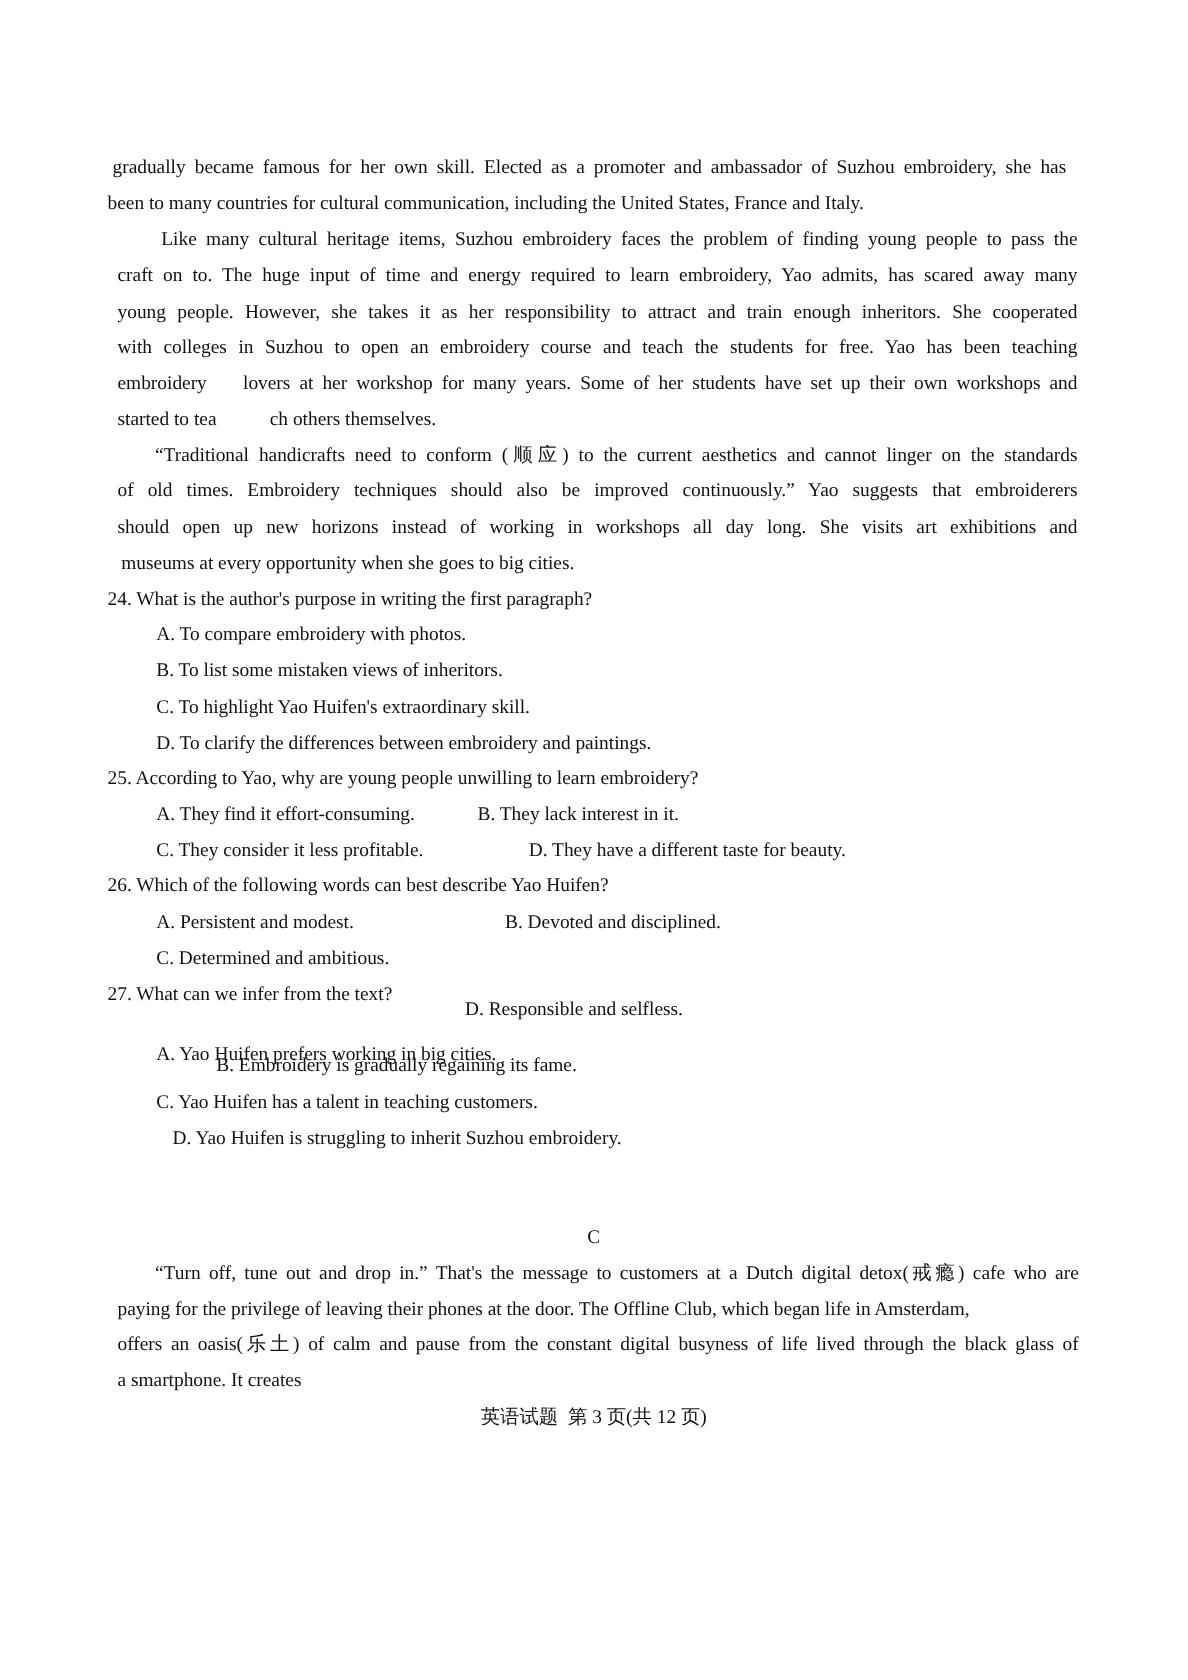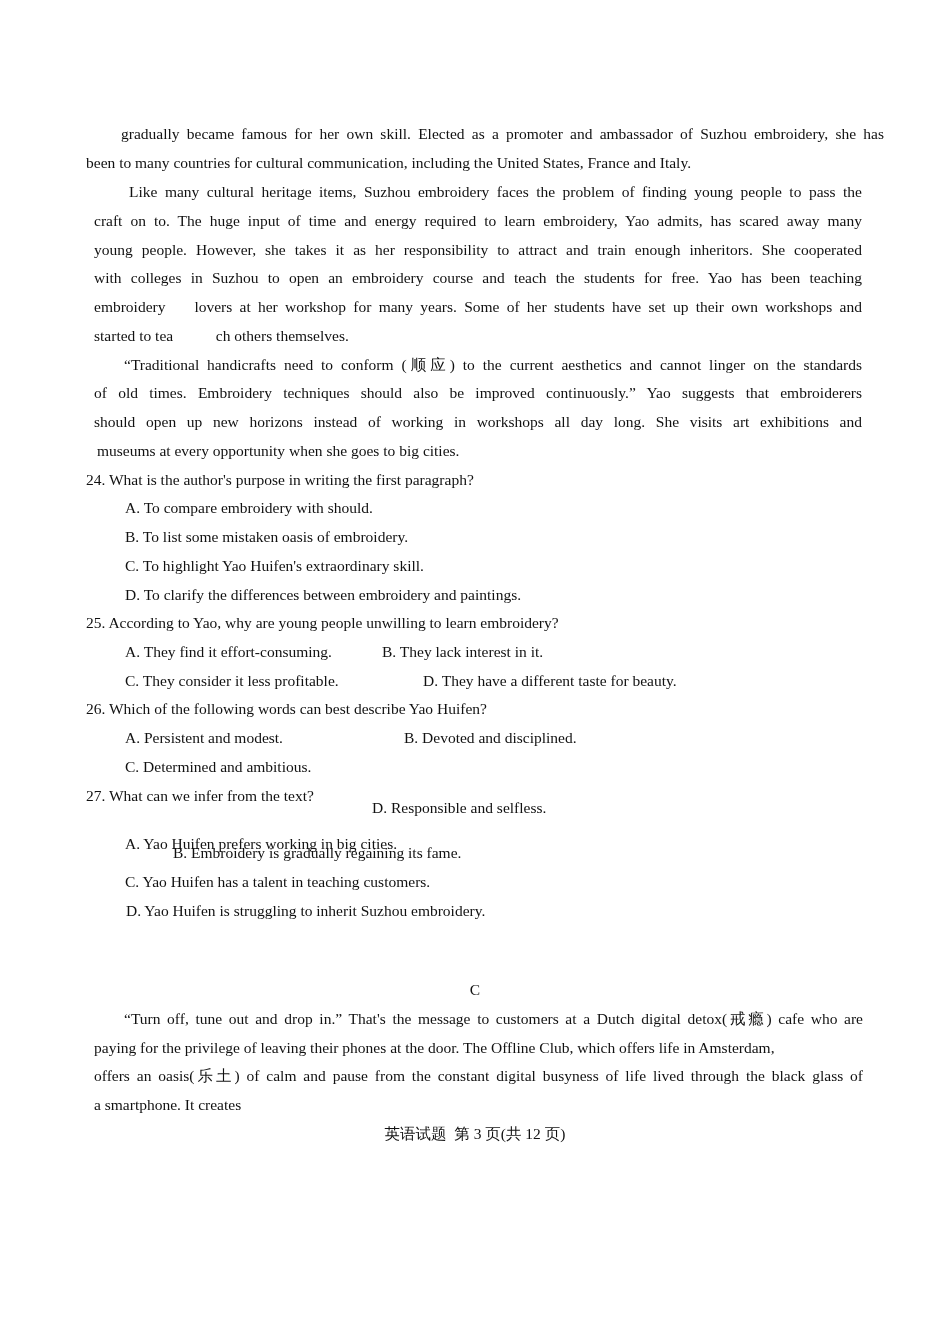--- a/index.html
+++ b/index.html
@@ -6,61 +6,61 @@
   body { width:950px; height:1344px; position:relative; overflow:hidden;
          font-family:"Liberation Serif", "DejaVu Serif", serif; color:#111; font-size:15.5px; }
   .line { position:absolute; white-space:pre; line-height:20px; }
   .just { text-align:justify; text-align-last:justify; white-space:normal; }
   .center { text-align:center; }
 </style>
 </head>
 <body>
 
 <div>
-  <div class="line just" style="left:90px; top:124px; width:763px;margin-left:31px;">gradually became famous for her own skill. Elected as a promoter and ambassador of Suzhou embroidery, she has</div>
+  <div class="line just" style="left:90px; top:124px; width:763px;">gradually became famous for her own skill. Elected as a promoter and ambassador of Suzhou embroidery, she has</div>
   <div class="line" style="left:86px; top:153px;text-align:right;">been to many countries for cultural communication, including the United States, France and Italy.</div>
   <div class="line just" style="left:129px; top:182px; width:733px;">Like many cultural heritage items, Suzhou embroidery faces the problem of finding young people to pass the</div>
   <div class="line just" style="left:94px; top:211px; width:768px;">craft on to. The huge input of time and energy required to learn embroidery, Yao admits, has scared away many</div>
   <div class="line just" style="left:94px; top:240px; width:768px;">young people. However, she takes it as her responsibility to attract and train enough inheritors. She cooperated</div>
   <div class="line just" style="left:94px; top:268px; width:768px;">with colleges in Suzhou to open an embroidery course and teach the students for free. Yao has been teaching</div>
   <div class="line just" style="left:94px; top:297px; width:768px; white-space:pre;">embroidery    lovers at her workshop for many years. Some of her students have set up their own workshops and</div>
   <div class="line" style="left:94px; top:326px;">started to tea           ch others themselves.</div>
   <div class="line just" style="left:124px; top:355px; width:738px;">“Traditional handicrafts need to conform (顺应) to the current aesthetics and cannot linger on the standards</div>
   <div class="line just" style="left:94px; top:383px; width:768px;">of old times. Embroidery techniques should also be improved continuously.” Yao suggests that embroiderers</div>
   <div class="line just" style="left:94px; top:412px; width:768px;">should open up new horizons instead of working in workshops all day long. She visits art exhibitions and</div>
   <div class="line" style="left:97px; top:441px;">museums at every opportunity when she goes to big cities.</div>
 </div>
 
 <div>
   <div class="line" style="left:86px; top:470px;">24. What is the author's purpose in writing the first paragraph?</div>
-  <div class="line" style="left:125px; top:498px;">A. To compare embroidery with should.</div>
-  <div class="line" style="left:125px; top:527px;">B. To list some mistaken oasis of embroidery.</div>
+  <div class="line" style="left:125px; top:498px;">A. To compare embroidery with photos.</div>
+  <div class="line" style="left:125px; top:527px;">B. To list some mistaken views of inheritors.</div>
   <div class="line" style="left:125px; top:556px;">C. To highlight Yao Huifen's extraordinary skill.</div>
   <div class="line" style="left:125px; top:585px;">D. To clarify the differences between embroidery and paintings.</div>
 
   <div class="line" style="left:86px; top:613px;">25. According to Yao, why are young people unwilling to learn embroidery?</div>
   <div class="line" style="left:125px; top:642px;">A. They find it effort-consuming.</div>
   <div class="line" style="left:382px; top:642px;">B. They lack interest in it.</div>
   <div class="line" style="left:125px; top:671px;">C. They consider it less profitable.</div>
   <div class="line" style="left:385px; top:671px;margin-left:38px;">D. They have a different taste for beauty.</div>
 
   <div class="line" style="left:86px; top:699px;">26. Which of the following words can best describe Yao Huifen?</div>
   <div class="line" style="left:125px; top:728px;">A. Persistent and modest.</div>
   <div class="line" style="left:404px; top:728px;">B. Devoted and disciplined.</div>
   <div class="line" style="left:125px; top:757px;">C. Determined and ambitious.</div>
   <div class="line" style="left:372px; top:757px;margin-top:41px;">D. Responsible and selfless.</div>
 
   <div class="line" style="left:86px; top:786px;">27. What can we infer from the text?</div>
   <div class="line" style="left:125px; top:814px;margin-top:20px;">A. Yao Huifen prefers working in big cities.</div>
   <div class="line" style="left:125px; top:843px;margin-left:48px;">B. Embroidery is gradually regaining its fame.</div>
   <div class="line" style="left:125px; top:872px;">C. Yao Huifen has a talent in teaching customers.</div>
-  <div class="line" style="left:126px; top:901px;">D. Yao Huifen is struggling to inherit Suzhou embroidery.</div>
+  <div class="line" style="left:138px; top:901px;">D. Yao Huifen is struggling to inherit Suzhou embroidery.</div>
 </div>
 
 <div>
   <div class="line center" style="left:0; top:980px; width:950px;">C</div>
   <div class="line just" style="left:124px; top:1009px; width:739px;">“Turn off, tune out and drop in.” That's the message to customers at a Dutch digital detox(戒瘾) cafe who are</div>
-  <div class="line" style="left:94px; top:1038px;">paying for the privilege of leaving their phones at the door. The Offline Club, which offers life in Amsterdam,</div>
+  <div class="line" style="left:94px; top:1038px;">paying for the privilege of leaving their phones at the door. The Offline Club, which began life in Amsterdam,</div>
   <div class="line just" style="left:94px; top:1066px; width:769px;">offers an oasis(乐土) of calm and pause from the constant digital busyness of life lived through the black glass of</div>
   <div class="line" style="left:94px; top:1095px;">a smartphone. It creates</div>
 </div>
 
 <div class="line center" style="left:0; top:1124px; width:950px;">英语试题  第 3 页(共 12 页)</div>
 
 </body></html>

